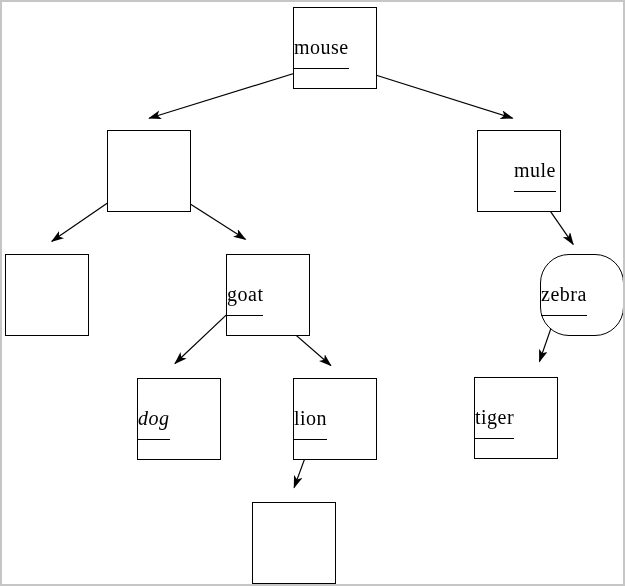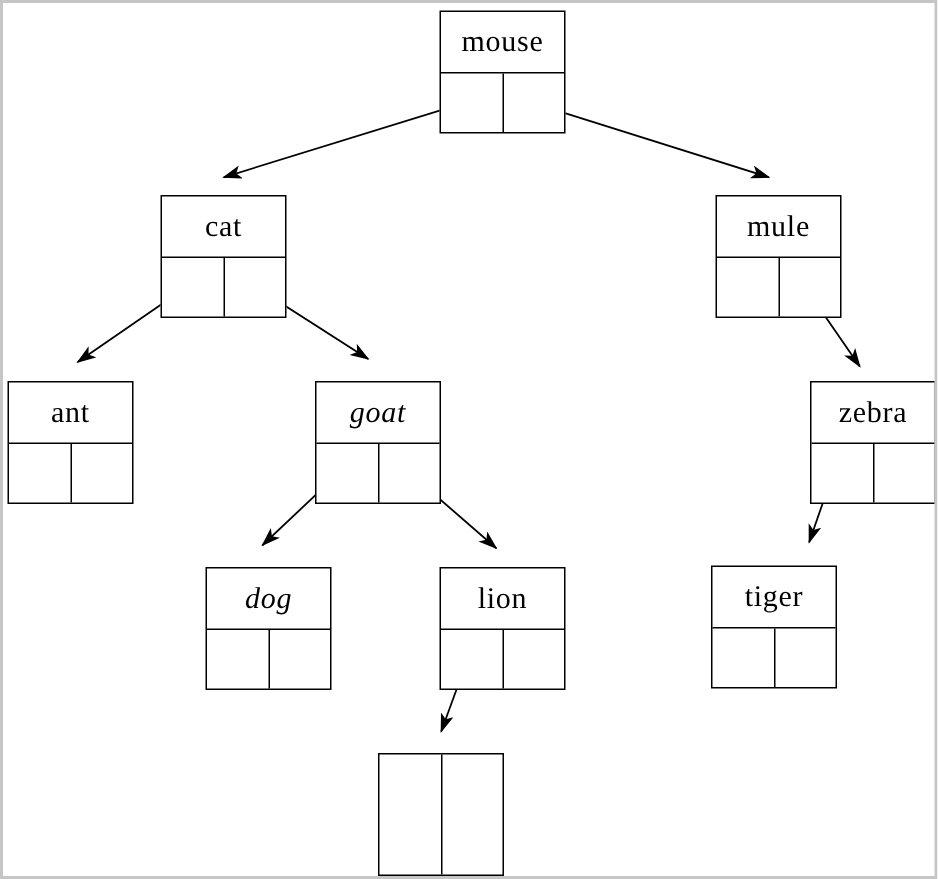--- a/index.html
+++ b/index.html
@@ -22,21 +22,22 @@
     left: 0; top: 0;
     width: 100%; height: 100%;
     pointer-events: none;
   }
   .node {
     position: absolute;
     box-sizing: border-box;
     border: 1.5px solid #000000;
     background: #ffffff;
     display: flex;
-    flex-direction: column;
+    flex-direction: row;
+    align-items: center;
   }
   .node-label {
     box-sizing: border-box;
     border-bottom: 1.5px solid #000000;
     display: flex;
     align-items: center;
     justify-content: center;
     font-size: 20px;
     color: #000000;
     letter-spacing: 0.5px;
@@ -75,48 +76,46 @@
     </svg>
   <div id="tree-canvas">
       <div class="node" style="left: 291px; top: 5px; width: 84px; height: 82px;">
         <div class="node-label" style="height: 41px;">mouse</div>
         <div class="node-cells">
           <div class="cell left"></div>
           <div class="cell right"></div>
         </div>
       </div>
       <div class="node" style="left: 105px; top: 128px; width: 84px; height: 82px;">
-        <div class="node-label" style="height: 41px;">cat</div>
         <div class="node-cells">
           <div class="cell left"></div>
           <div class="cell right"></div>
         </div>
       </div>
-      <div class="node" style="left: 475px; top: 128px; width: 84px; height: 82px;">
+      <div class="node" style="left: 475px; top: 128px; width: 84px; height: 82px; padding-left: 36px;">
         <div class="node-label" style="height: 41px;">mule</div>
         <div class="node-cells">
           <div class="cell left"></div>
           <div class="cell right"></div>
         </div>
       </div>
       <div class="node" style="left: 3px; top: 252px; width: 84px; height: 82px;">
-        <div class="node-label" style="height: 41px;">ant</div>
         <div class="node-cells">
           <div class="cell left"></div>
           <div class="cell right"></div>
         </div>
       </div>
-      <div class="node" style="left: 208px; top: 252px; width: 84px; height: 82px; font-style: italic;">
+      <div class="node" style="left: 224px; top: 252px; width: 84px; height: 82px;">
         <div class="node-label" style="height: 41px;">goat</div>
         <div class="node-cells">
           <div class="cell left"></div>
           <div class="cell right"></div>
         </div>
       </div>
-      <div class="node" style="left: 538px; top: 252px; width: 84px; height: 82px;">
+      <div class="node" style="left: 538px; top: 252px; width: 84px; height: 82px; border-radius: 29px;">
         <div class="node-label" style="height: 41px;">zebra</div>
         <div class="node-cells">
           <div class="cell left"></div>
           <div class="cell right"></div>
         </div>
       </div>
       <div class="node" style="left: 135px; top: 376px; width: 84px; height: 82px; font-style: italic;">
         <div class="node-label" style="height: 41px;">dog</div>
         <div class="node-cells">
           <div class="cell left"></div>

